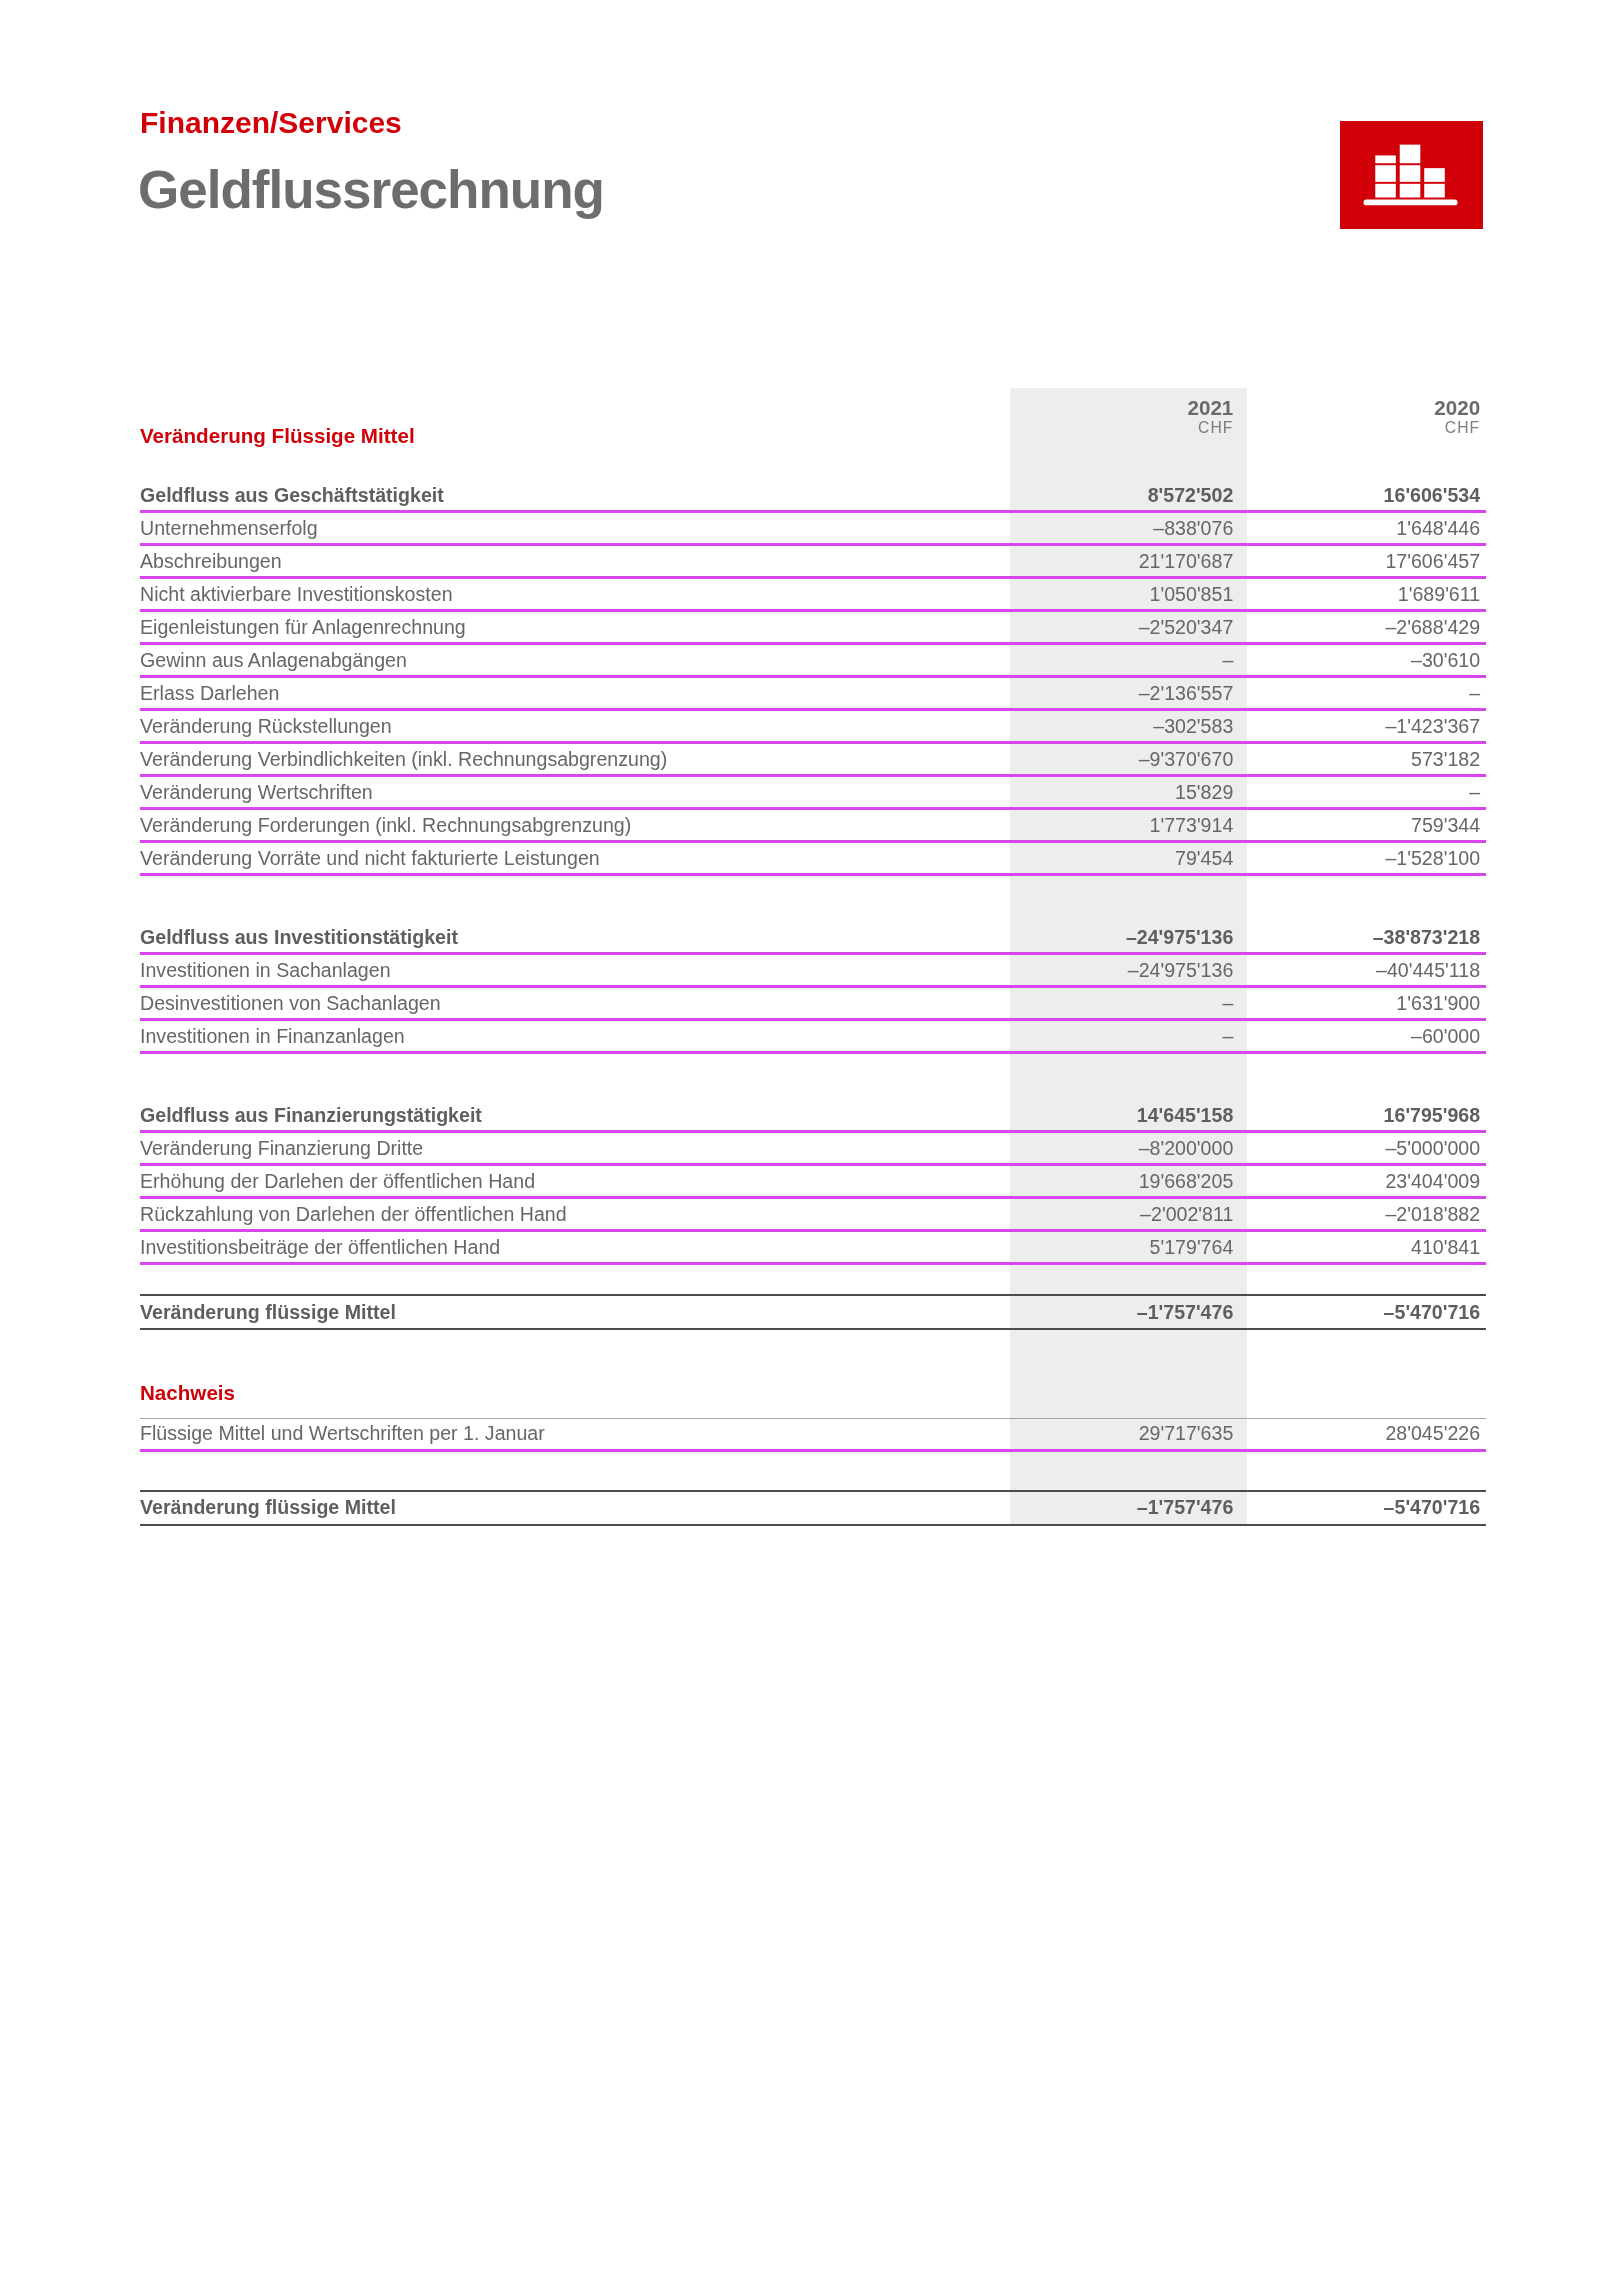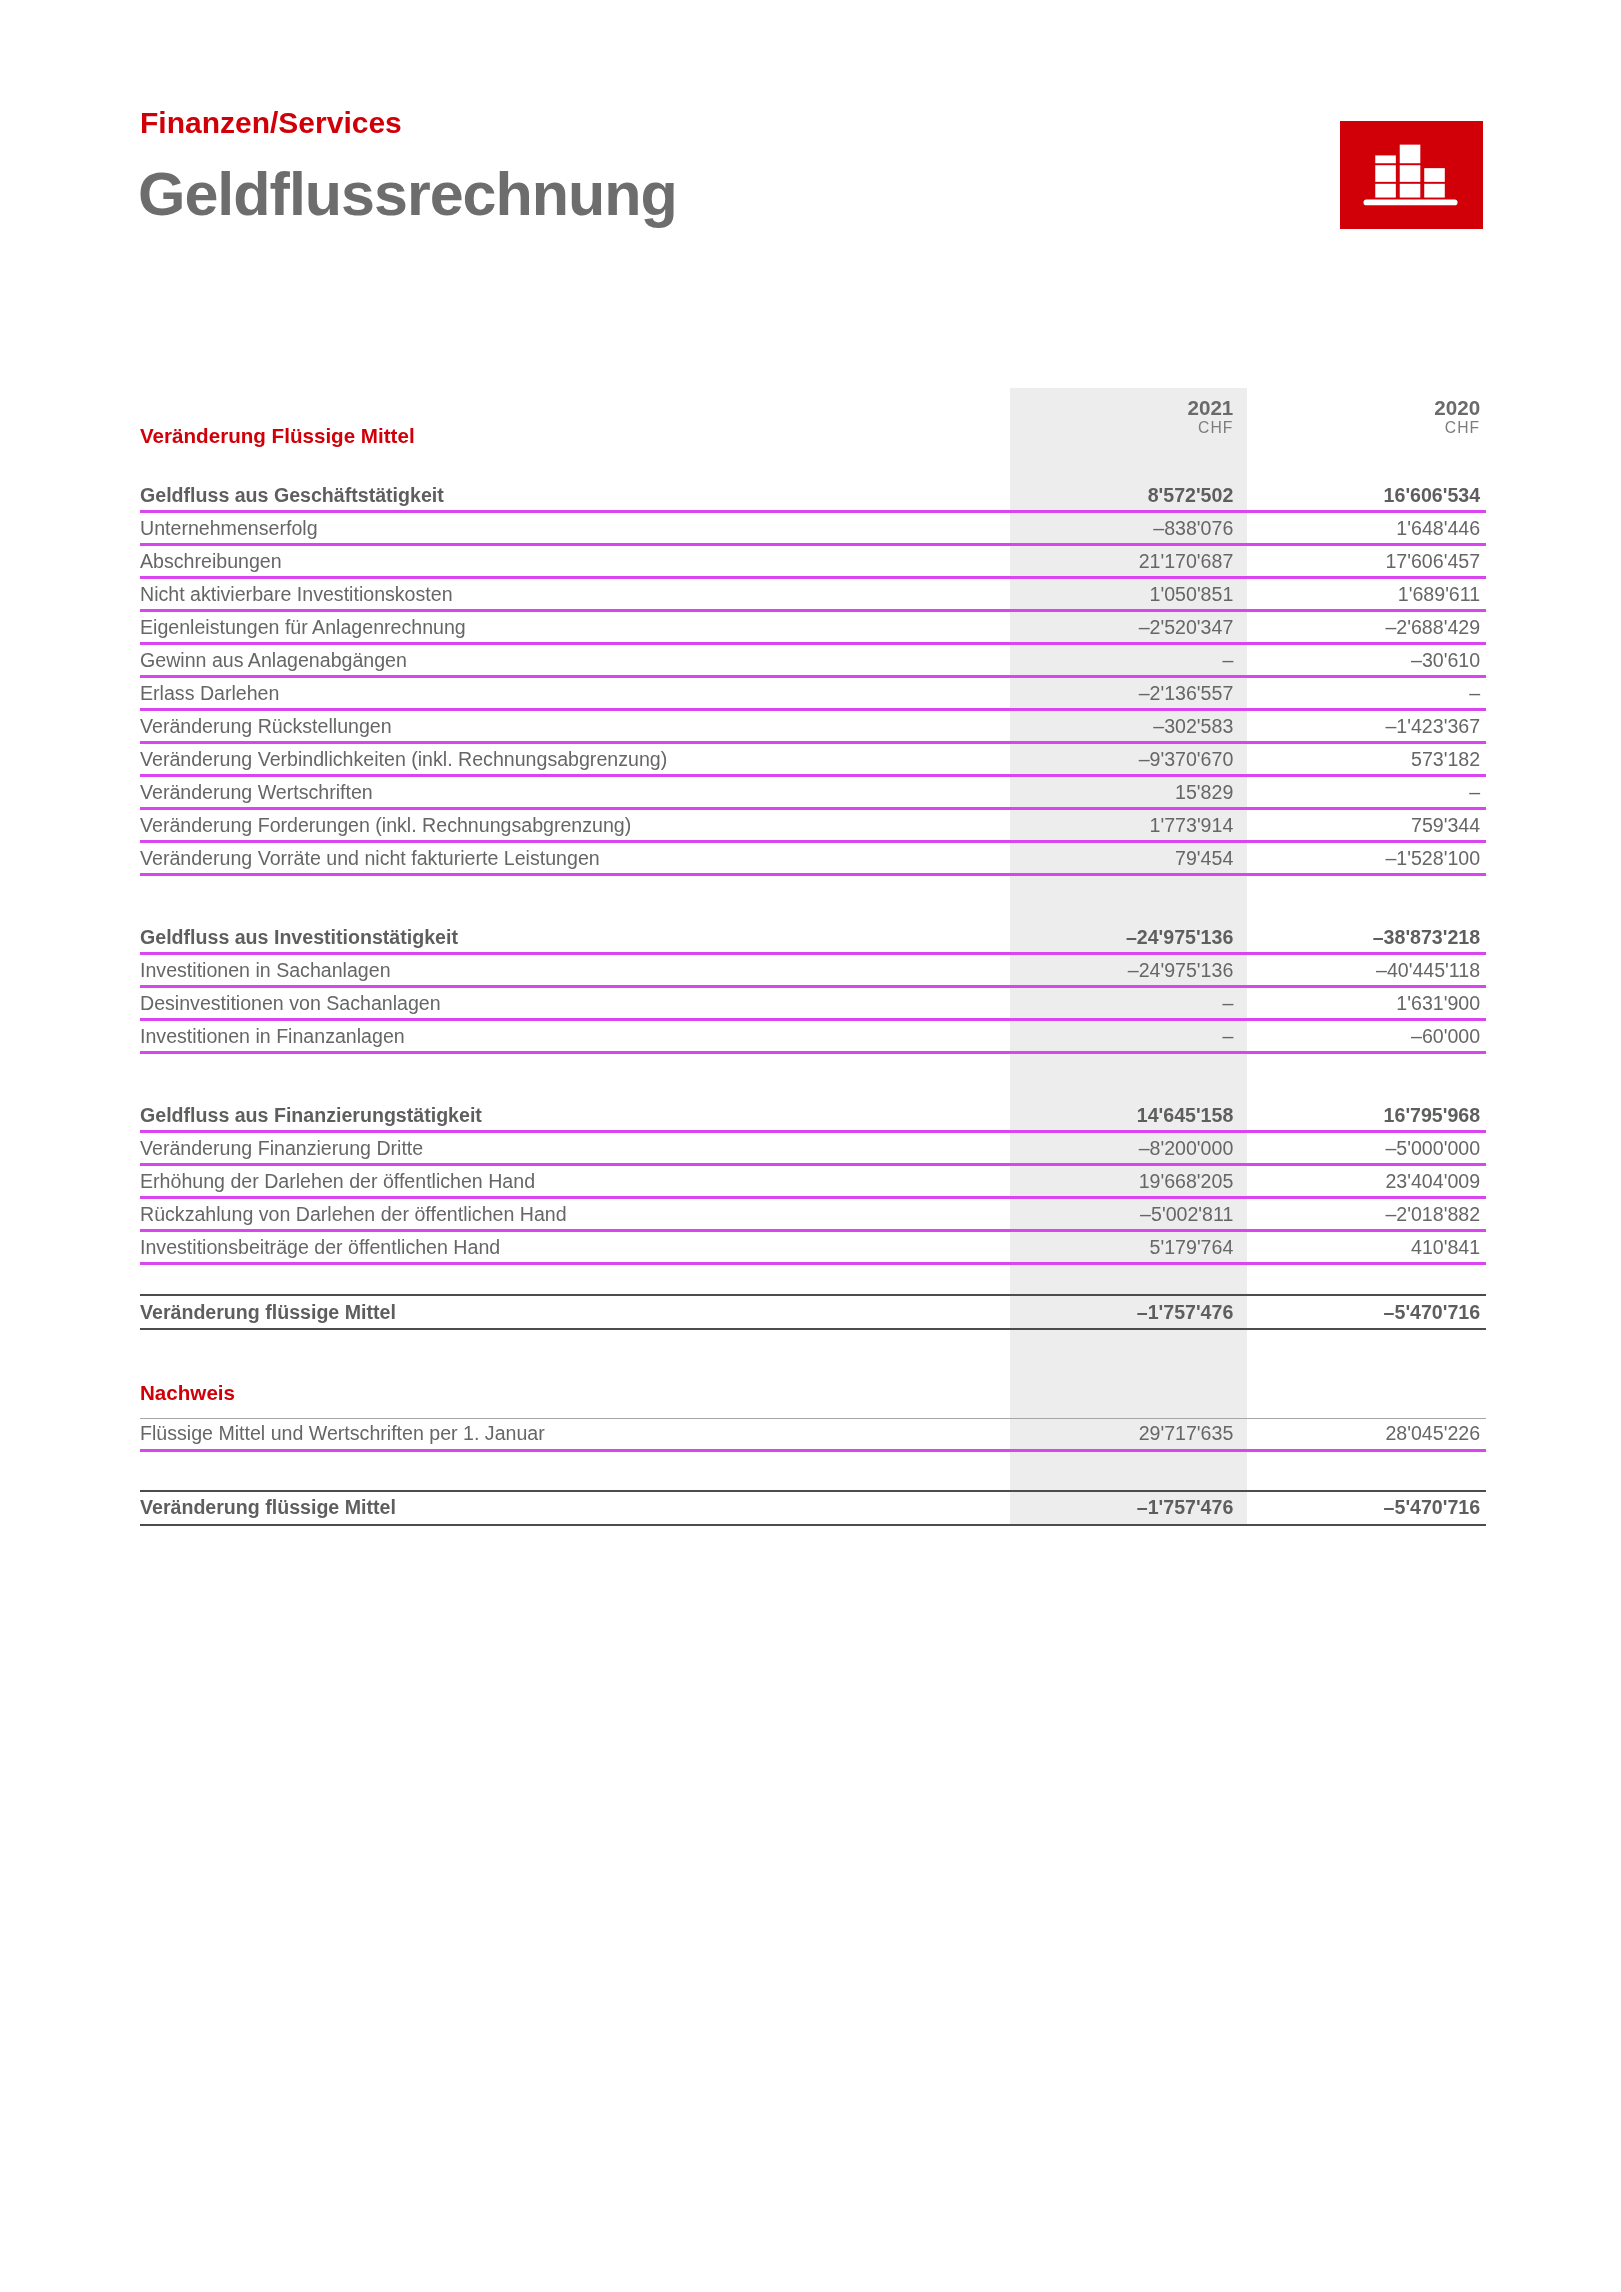--- a/index.html
+++ b/index.html
@@ -13,21 +13,21 @@
     overflow:hidden;
   }
 
   
   .eyebrow {
     position:absolute; left:140px; top:106px;
     font-size:30px; font-weight:700; color:#d10008;
   }
   .main-title {
     position:absolute; left:138px; top:159px;
-    font-size:61px; font-weight:700; color:#6d6d6d; letter-spacing:-1px;
+    font-size:53px; font-weight:700; color:#6d6d6d; letter-spacing:-1px;
   }
   .logo {
     position:absolute; left:1340px; top:121px;
     width:143px; height:108px; background:#d10008;
   }
   .logo svg { display:block; width:100%; height:100%; }
 
   
   .table-wrap {
     position:absolute; left:140px; top:388px; width:1346px;
@@ -216,21 +216,21 @@
     <div class="cell val v1">–8'200'000</div>
     <div class="cell val v2">–5'000'000</div>
   </div>
           <div class="row grid3 r-normal">
     <div class="cell label">Erhöhung der Darlehen der öffentlichen Hand</div>
     <div class="cell val v1">19'668'205</div>
     <div class="cell val v2">23'404'009</div>
   </div>
           <div class="row grid3 r-normal">
     <div class="cell label">Rückzahlung von Darlehen der öffentlichen Hand</div>
-    <div class="cell val v1">–5'002'811</div>
+    <div class="cell val v1">–2'002'811</div>
     <div class="cell val v2">–2'018'882</div>
   </div>
           <div class="row grid3 r-normal">
     <div class="cell label">Investitionsbeiträge der öffentlichen Hand</div>
     <div class="cell val v1">5'179'764</div>
     <div class="cell val v2">410'841</div>
   </div>
         </div>
         <div class="row grid3 r-total">
     <div class="cell label">Veränderung flüssige Mittel</div>

